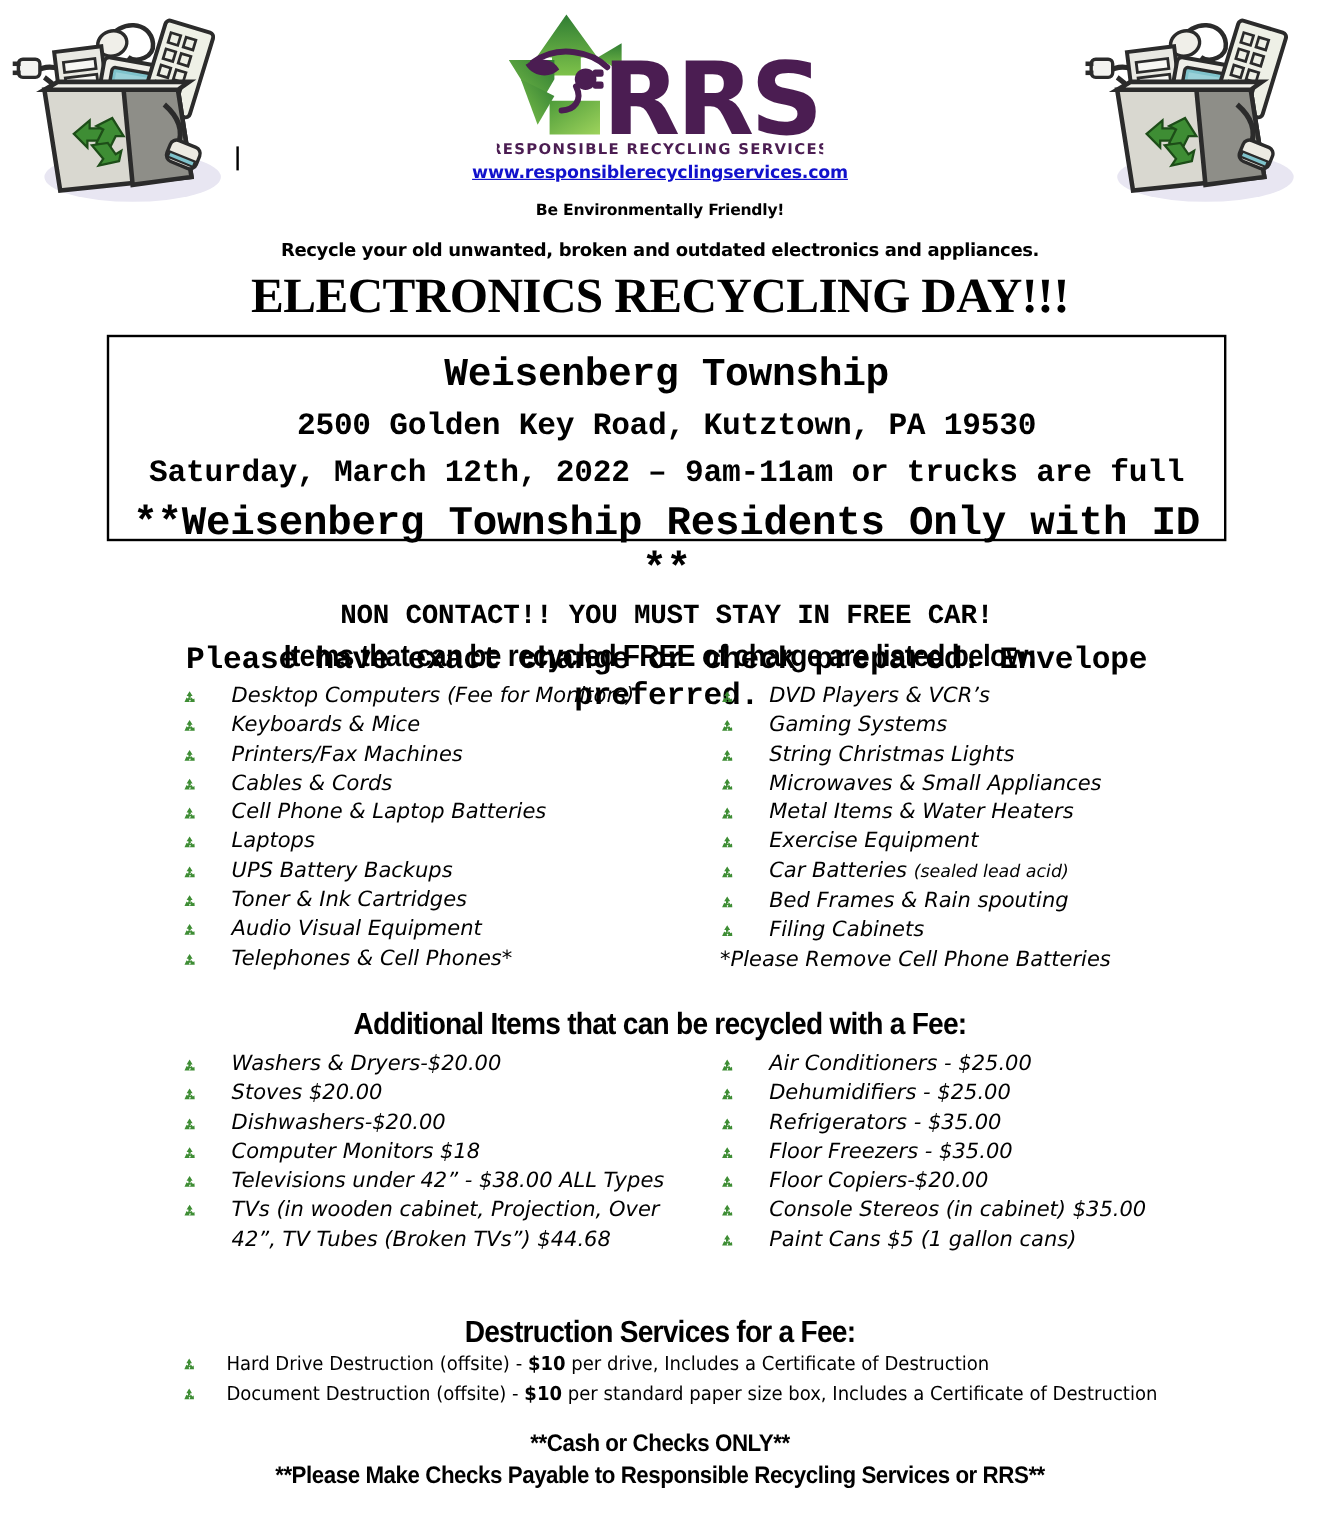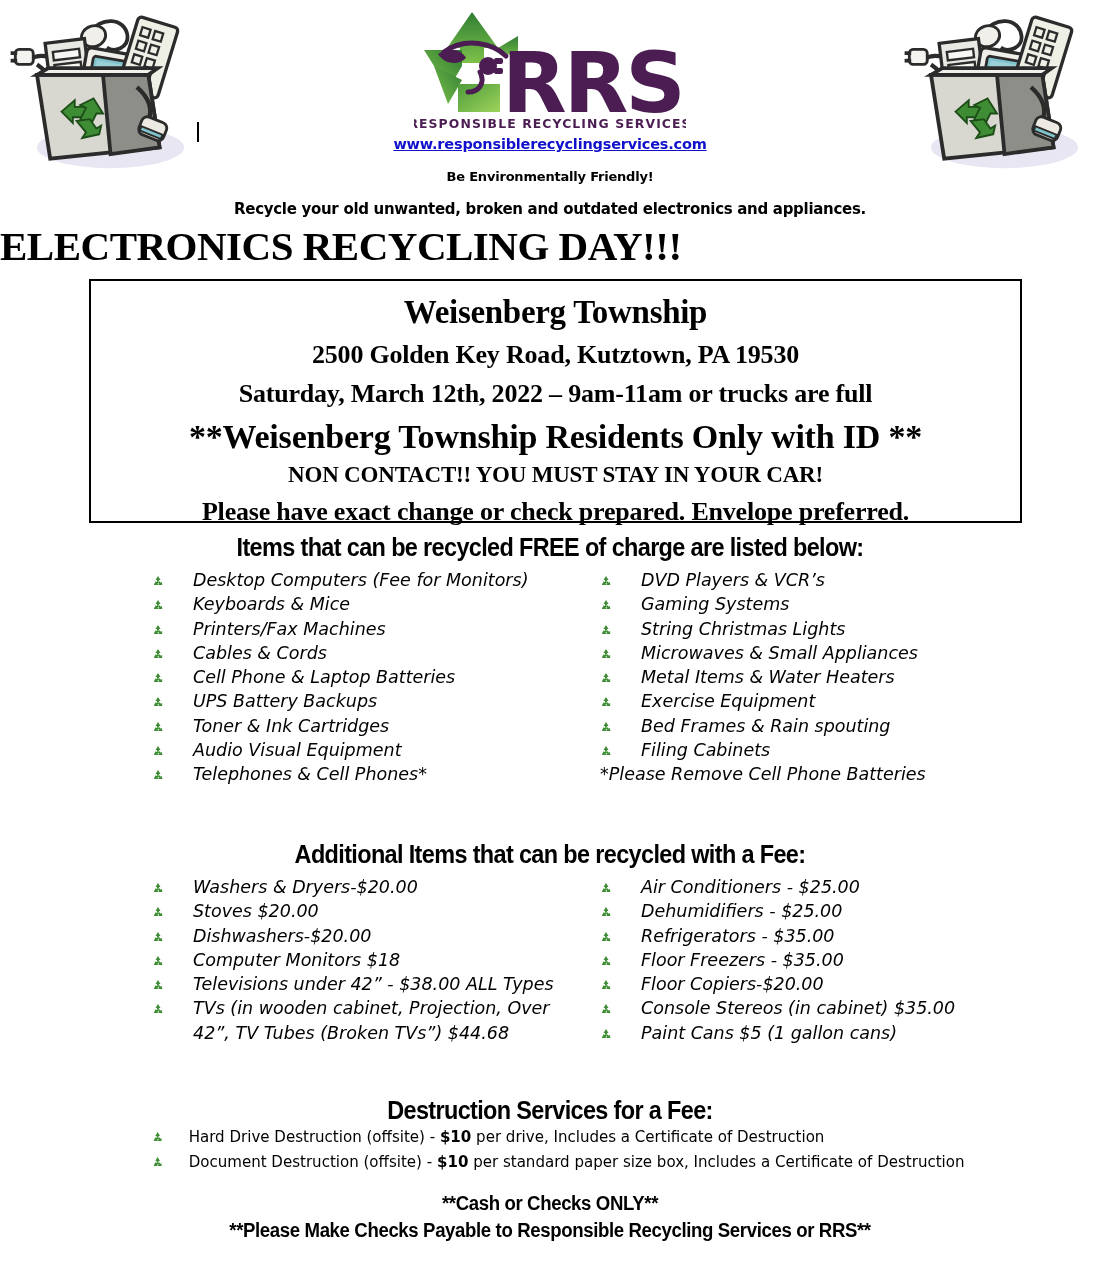--- a/index.html
+++ b/index.html
@@ -72,38 +72,38 @@
     width: 2px;
     height: 20px;
     background: #000;
   }
 
   
   .main-title {
     position: absolute;
     left: 0; right: 0;
     top: 222px;
-    text-align: left;
+    text-align: center;
     font-family: "Liberation Serif", serif;
     font-weight: bold;
     font-size: 41px;
     letter-spacing: -0.5px;
   }
 
   
   .event-box {
     position: absolute;
     left: 89px;
     top: 279px;
     width: 933px;
-    height: 244px;
+    height: 172px;
     border: 2px solid #000;
     box-sizing: border-box;
     text-align: center;
-    font-family: Liberation Serif, serif;
+    font-family: Liberation Mono, monospace;
     font-weight: bold;
   }
   .ev-venue   { font-size: 33px; margin-top: 13px; letter-spacing: -0.3px; }
   .ev-line    { font-size: 24px; margin-top: 7px; letter-spacing: -0.2px; }
   .ev-line.lg { font-size: 26px; margin-top: 9px; }
   .ev-line.res{ font-size: 34px; margin-top: 9px; }
   .ev-line.sm { font-size: 23px; margin-top: 6px; }
 
   
   .section-heading {
@@ -350,21 +350,21 @@
 
 <div class="cursor-artifact"></div>
 
 <div class="main-title">ELECTRONICS RECYCLING DAY!!!</div>
 
 <div class="event-box">
   <div class="ev-venue">Weisenberg Township</div>
   <div class="ev-line lg">2500 Golden Key Road, Kutztown, PA  19530</div>
   <div class="ev-line lg">Saturday, March 12th, 2022 – 9am-11am or trucks are full</div>
   <div class="ev-line res">**Weisenberg Township Residents Only with ID **</div>
-  <div class="ev-line sm">NON CONTACT!! YOU MUST STAY IN YOUR CAR!</div>
+  <div class="ev-line sm">NON CONTACT!! YOU MUST STAY IN FREE CAR!</div>
   <div class="ev-line lg">Please have exact change or check prepared. Envelope preferred.</div>
 </div>
 
 <div class="section-heading" id="heading-free">Items that can be recycled FREE of charge are listed below:</div>
 
 <div class="col" id="free-left">
   <ul class="items">
       <li><span class="bullet">
           <svg viewBox="0 0 24 24" xmlns="http://www.w3.org/2000/svg">
             <path d="M12 2 L17 10 L14 10 L14 13 L10 13 L10 10 L7 10 Z" fill="#3e8d34"></path>
@@ -399,20 +399,27 @@
             <path d="M3.5 20 L7 12.5 L9 14 L11.5 12 L13.5 15.5 L11 17.5 L12.5 20 Z" fill="#3e8d34"></path>
             <path d="M20.5 20 L12.5 20 L14 17 L12 15 L15.5 12.5 L17.5 15.5 L20 14 Z" fill="#3e8d34"></path>
           </svg>
         </span><span>Cell Phone &amp; Laptop Batteries</span></li>
       <li><span class="bullet">
           <svg viewBox="0 0 24 24" xmlns="http://www.w3.org/2000/svg">
             <path d="M12 2 L17 10 L14 10 L14 13 L10 13 L10 10 L7 10 Z" fill="#3e8d34"></path>
             <path d="M3.5 20 L7 12.5 L9 14 L11.5 12 L13.5 15.5 L11 17.5 L12.5 20 Z" fill="#3e8d34"></path>
             <path d="M20.5 20 L12.5 20 L14 17 L12 15 L15.5 12.5 L17.5 15.5 L20 14 Z" fill="#3e8d34"></path>
           </svg>
+        </span><span>Laptops</span></li>
+      <li><span class="bullet">
+          <svg viewBox="0 0 24 24" xmlns="http://www.w3.org/2000/svg">
+            <path d="M12 2 L17 10 L14 10 L14 13 L10 13 L10 10 L7 10 Z" fill="#3e8d34"></path>
+            <path d="M3.5 20 L7 12.5 L9 14 L11.5 12 L13.5 15.5 L11 17.5 L12.5 20 Z" fill="#3e8d34"></path>
+            <path d="M20.5 20 L12.5 20 L14 17 L12 15 L15.5 12.5 L17.5 15.5 L20 14 Z" fill="#3e8d34"></path>
+          </svg>
         </span><span>UPS Battery Backups</span></li>
       <li><span class="bullet">
           <svg viewBox="0 0 24 24" xmlns="http://www.w3.org/2000/svg">
             <path d="M12 2 L17 10 L14 10 L14 13 L10 13 L10 10 L7 10 Z" fill="#3e8d34"></path>
             <path d="M3.5 20 L7 12.5 L9 14 L11.5 12 L13.5 15.5 L11 17.5 L12.5 20 Z" fill="#3e8d34"></path>
             <path d="M20.5 20 L12.5 20 L14 17 L12 15 L15.5 12.5 L17.5 15.5 L20 14 Z" fill="#3e8d34"></path>
           </svg>
         </span><span>Toner &amp; Ink Cartridges</span></li>
       <li><span class="bullet">
           <svg viewBox="0 0 24 24" xmlns="http://www.w3.org/2000/svg">
@@ -468,20 +475,27 @@
             <path d="M20.5 20 L12.5 20 L14 17 L12 15 L15.5 12.5 L17.5 15.5 L20 14 Z" fill="#3e8d34"></path>
           </svg>
         </span><span>Metal Items &amp; Water Heaters</span></li>
       <li><span class="bullet">
           <svg viewBox="0 0 24 24" xmlns="http://www.w3.org/2000/svg">
             <path d="M12 2 L17 10 L14 10 L14 13 L10 13 L10 10 L7 10 Z" fill="#3e8d34"></path>
             <path d="M3.5 20 L7 12.5 L9 14 L11.5 12 L13.5 15.5 L11 17.5 L12.5 20 Z" fill="#3e8d34"></path>
             <path d="M20.5 20 L12.5 20 L14 17 L12 15 L15.5 12.5 L17.5 15.5 L20 14 Z" fill="#3e8d34"></path>
           </svg>
         </span><span>Exercise Equipment</span></li>
+      <li><span class="bullet">
+          <svg viewBox="0 0 24 24" xmlns="http://www.w3.org/2000/svg">
+            <path d="M12 2 L17 10 L14 10 L14 13 L10 13 L10 10 L7 10 Z" fill="#3e8d34"></path>
+            <path d="M3.5 20 L7 12.5 L9 14 L11.5 12 L13.5 15.5 L11 17.5 L12.5 20 Z" fill="#3e8d34"></path>
+            <path d="M20.5 20 L12.5 20 L14 17 L12 15 L15.5 12.5 L17.5 15.5 L20 14 Z" fill="#3e8d34"></path>
+          </svg>
+        </span><span>Car Batteries </span><span class="note-small">(sealed lead acid)</span></li>
       <li><span class="bullet">
           <svg viewBox="0 0 24 24" xmlns="http://www.w3.org/2000/svg">
             <path d="M12 2 L17 10 L14 10 L14 13 L10 13 L10 10 L7 10 Z" fill="#3e8d34"></path>
             <path d="M3.5 20 L7 12.5 L9 14 L11.5 12 L13.5 15.5 L11 17.5 L12.5 20 Z" fill="#3e8d34"></path>
             <path d="M20.5 20 L12.5 20 L14 17 L12 15 L15.5 12.5 L17.5 15.5 L20 14 Z" fill="#3e8d34"></path>
           </svg>
         </span><span>Bed Frames &amp; Rain spouting</span></li>
       <li><span class="bullet">
           <svg viewBox="0 0 24 24" xmlns="http://www.w3.org/2000/svg">
             <path d="M12 2 L17 10 L14 10 L14 13 L10 13 L10 10 L7 10 Z" fill="#3e8d34"></path>

